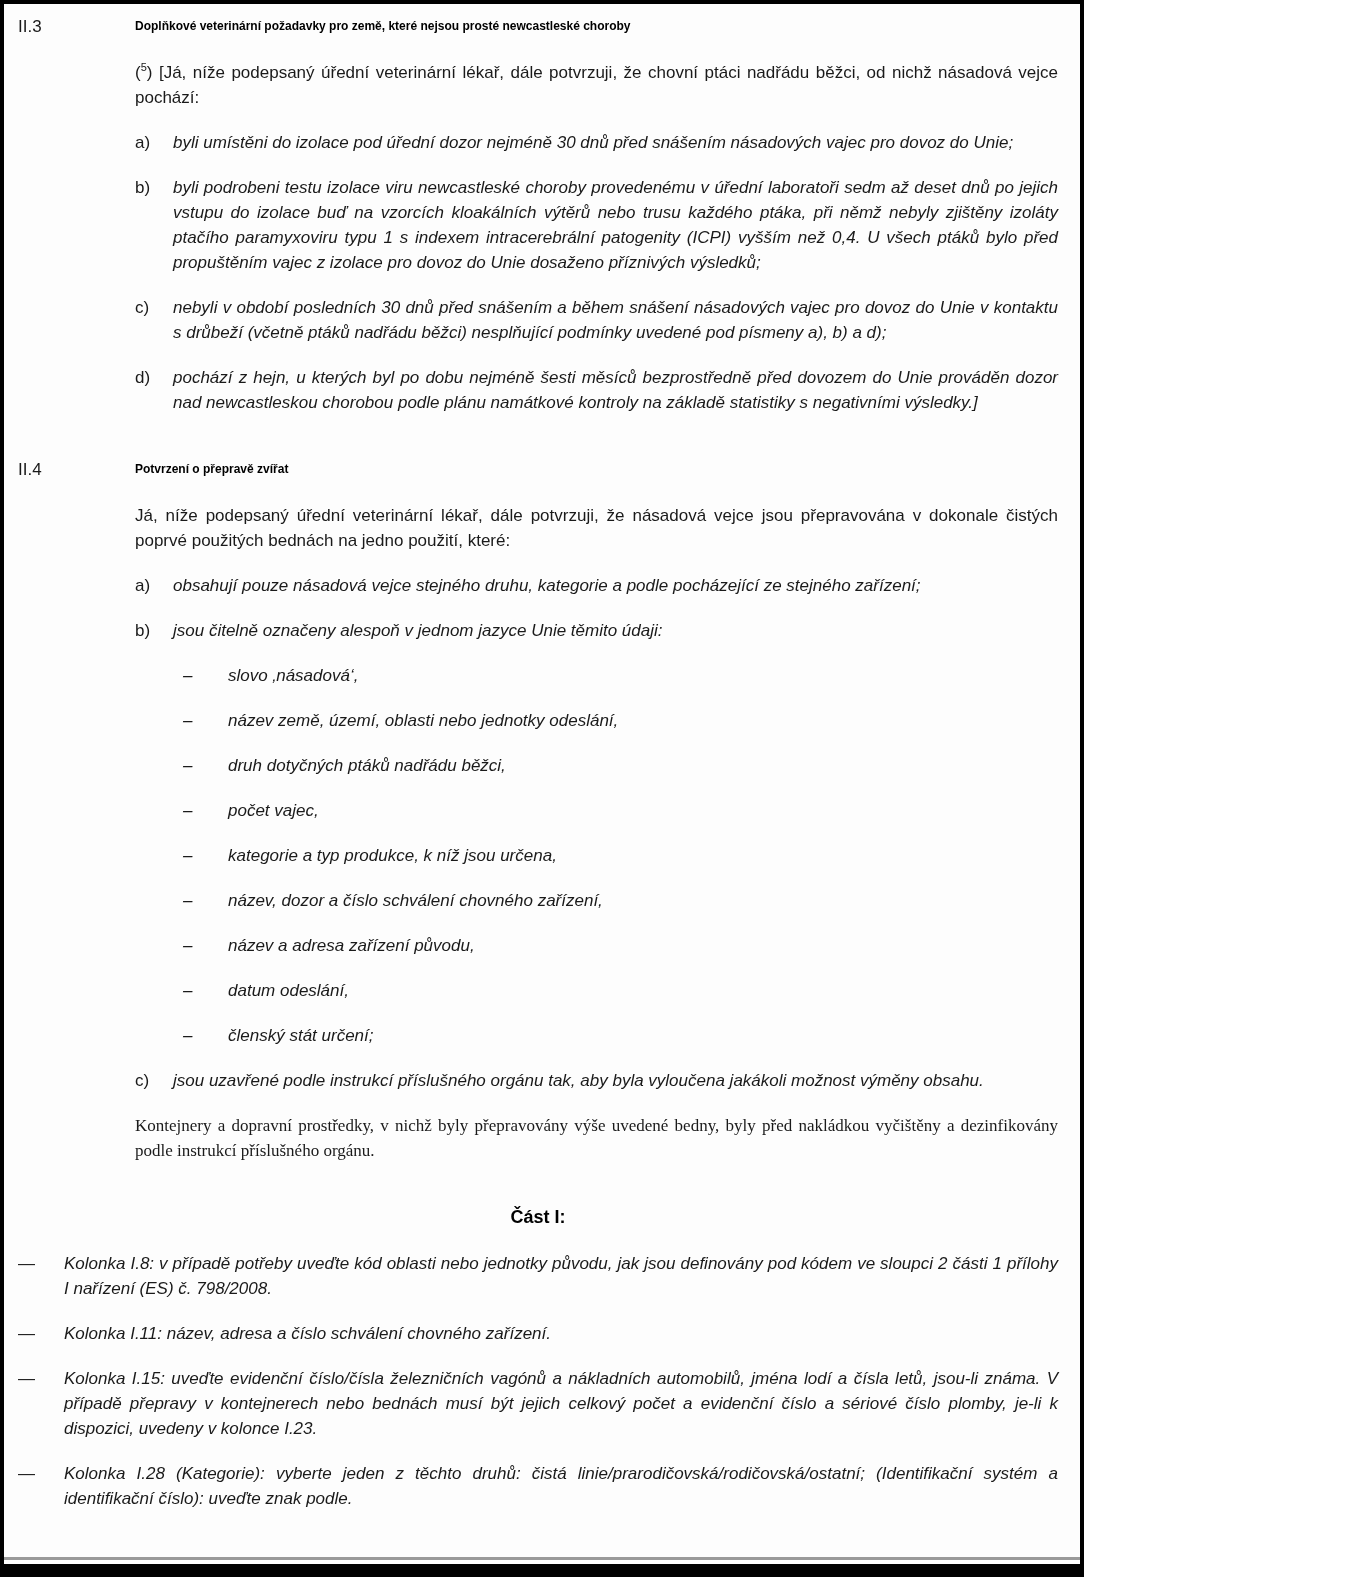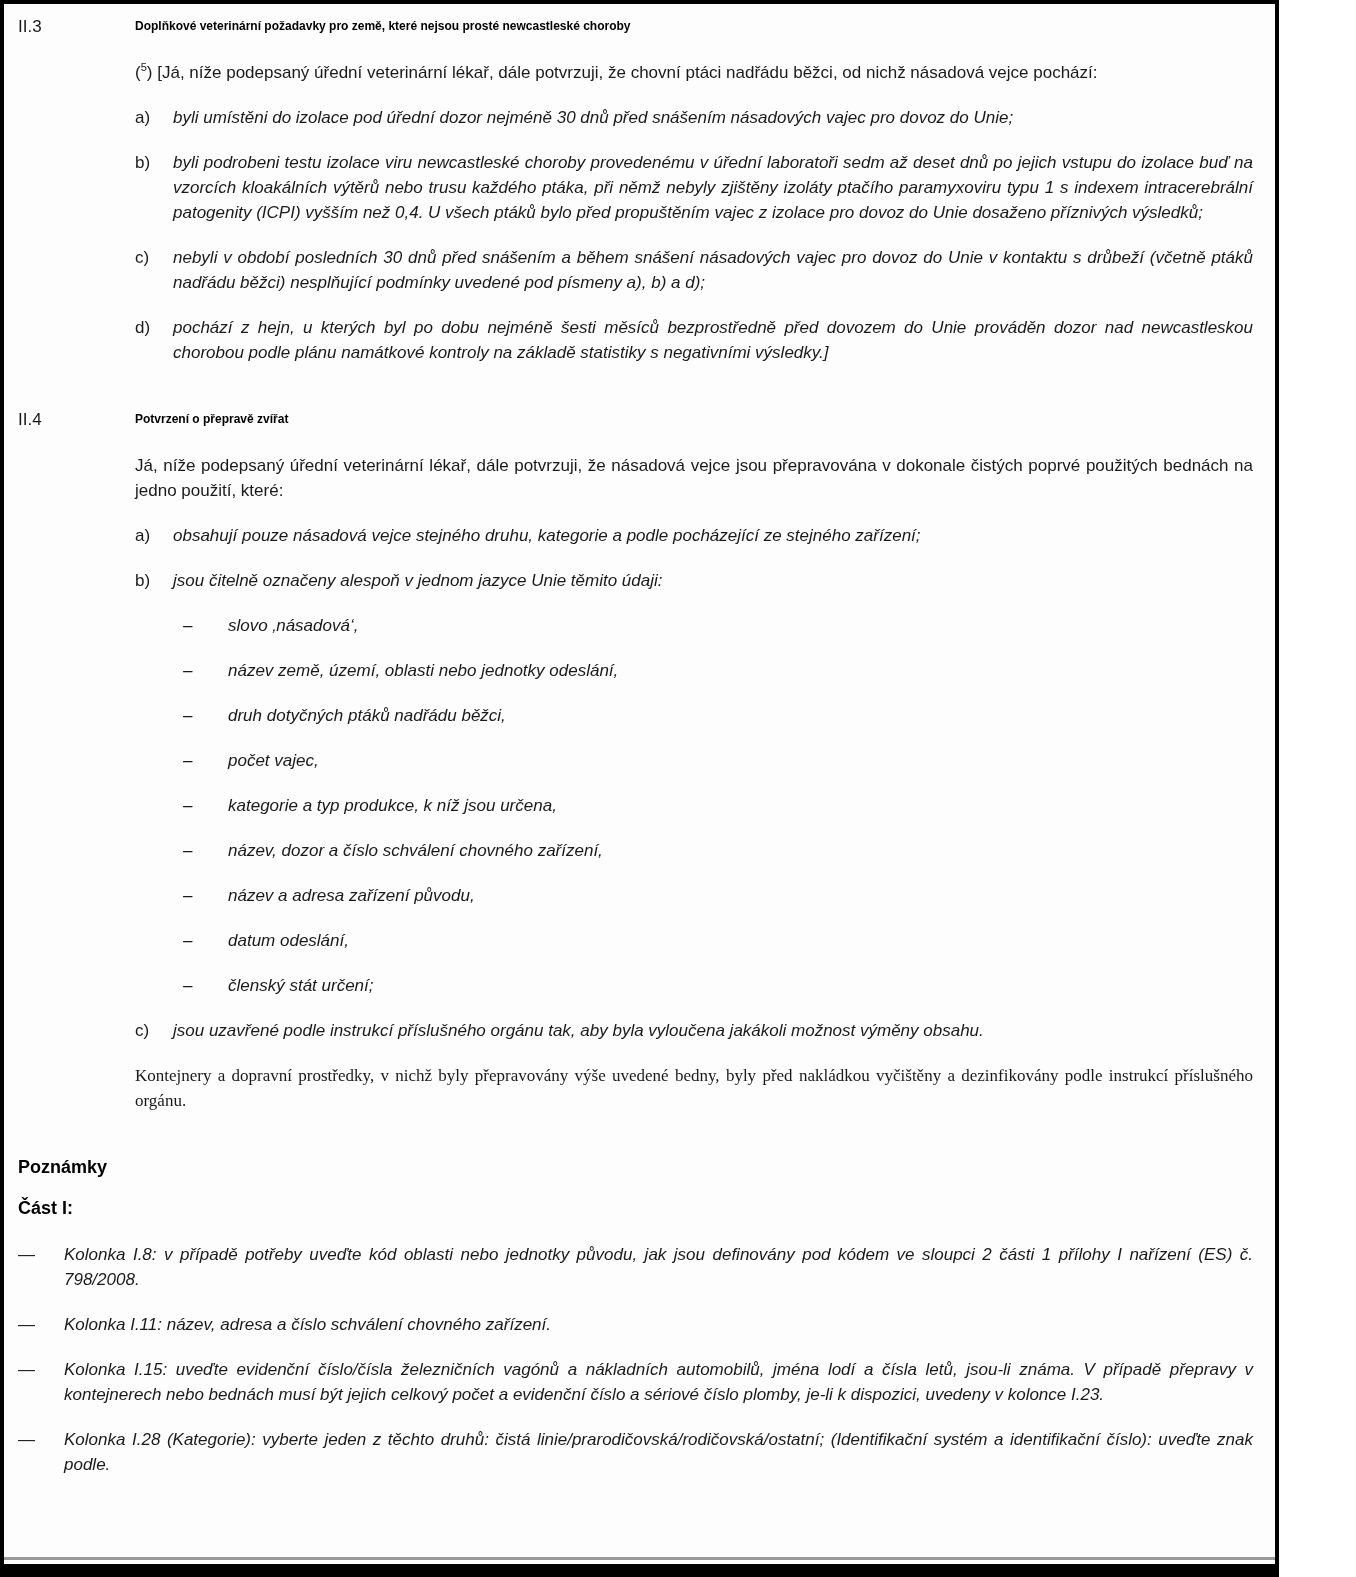--- a/index.html
+++ b/index.html
@@ -1,19 +1,19 @@
 <!DOCTYPE html>
 <html><head>
 <meta charset="utf-8">
 <style>
   html, body { margin: 0; padding: 0; background: #ffffff; }
 
   .page {
     position: relative;
-    width: 1279px;
+    width: 1084px;
     height: 1577px;
     box-sizing: border-box;
     border: 4px solid #000;
     background: #fdfdfd;
     padding: 10px 22px 0 14px;
     overflow: hidden;
     font-family: "Liberation Sans", "DejaVu Sans", sans-serif;
     font-size: 17px;
     line-height: 25px;
     color: #1a1a1a;
@@ -210,22 +210,21 @@
         <div class="item-body">
             <p>jsou uzavřené podle instrukcí příslušného orgánu tak, aby byla vyloučena jakákoli možnost výměny obsahu.</p>
           </div>
       </div>
 
       <p class="para closing" style="margin-top:20px;">Kontejnery a dopravní prostředky, v nichž byly přepravovány výše uvedené bedny, byly před nakládkou vyčištěny a dezinfikovány podle instrukcí příslušného orgánu.</p>
     </div>
   </div>
 
   <div class="notes">
-    <h3 class="notes-heading">Poznámky</h3>
-    <h3 class="notes-heading" style="margin-bottom:21px;">Část I:</h3>
+    <h3 class="notes-heading" style="margin-bottom:21px;text-align:center;">Část I:</h3>
 
     <div class="note-item">
       <span class="note-dash">—</span>
       <p class="note-text">Kolonka I.8: v případě potřeby uveďte kód oblasti nebo jednotky původu, jak jsou definovány pod kódem ve sloupci 2 části 1 přílohy I nařízení (ES) č. 798/2008.</p>
     </div>
     <div class="note-item">
       <span class="note-dash">—</span>
       <p class="note-text">Kolonka I.11: název, adresa a číslo schválení chovného zařízení.</p>
     </div>
     <div class="note-item">

